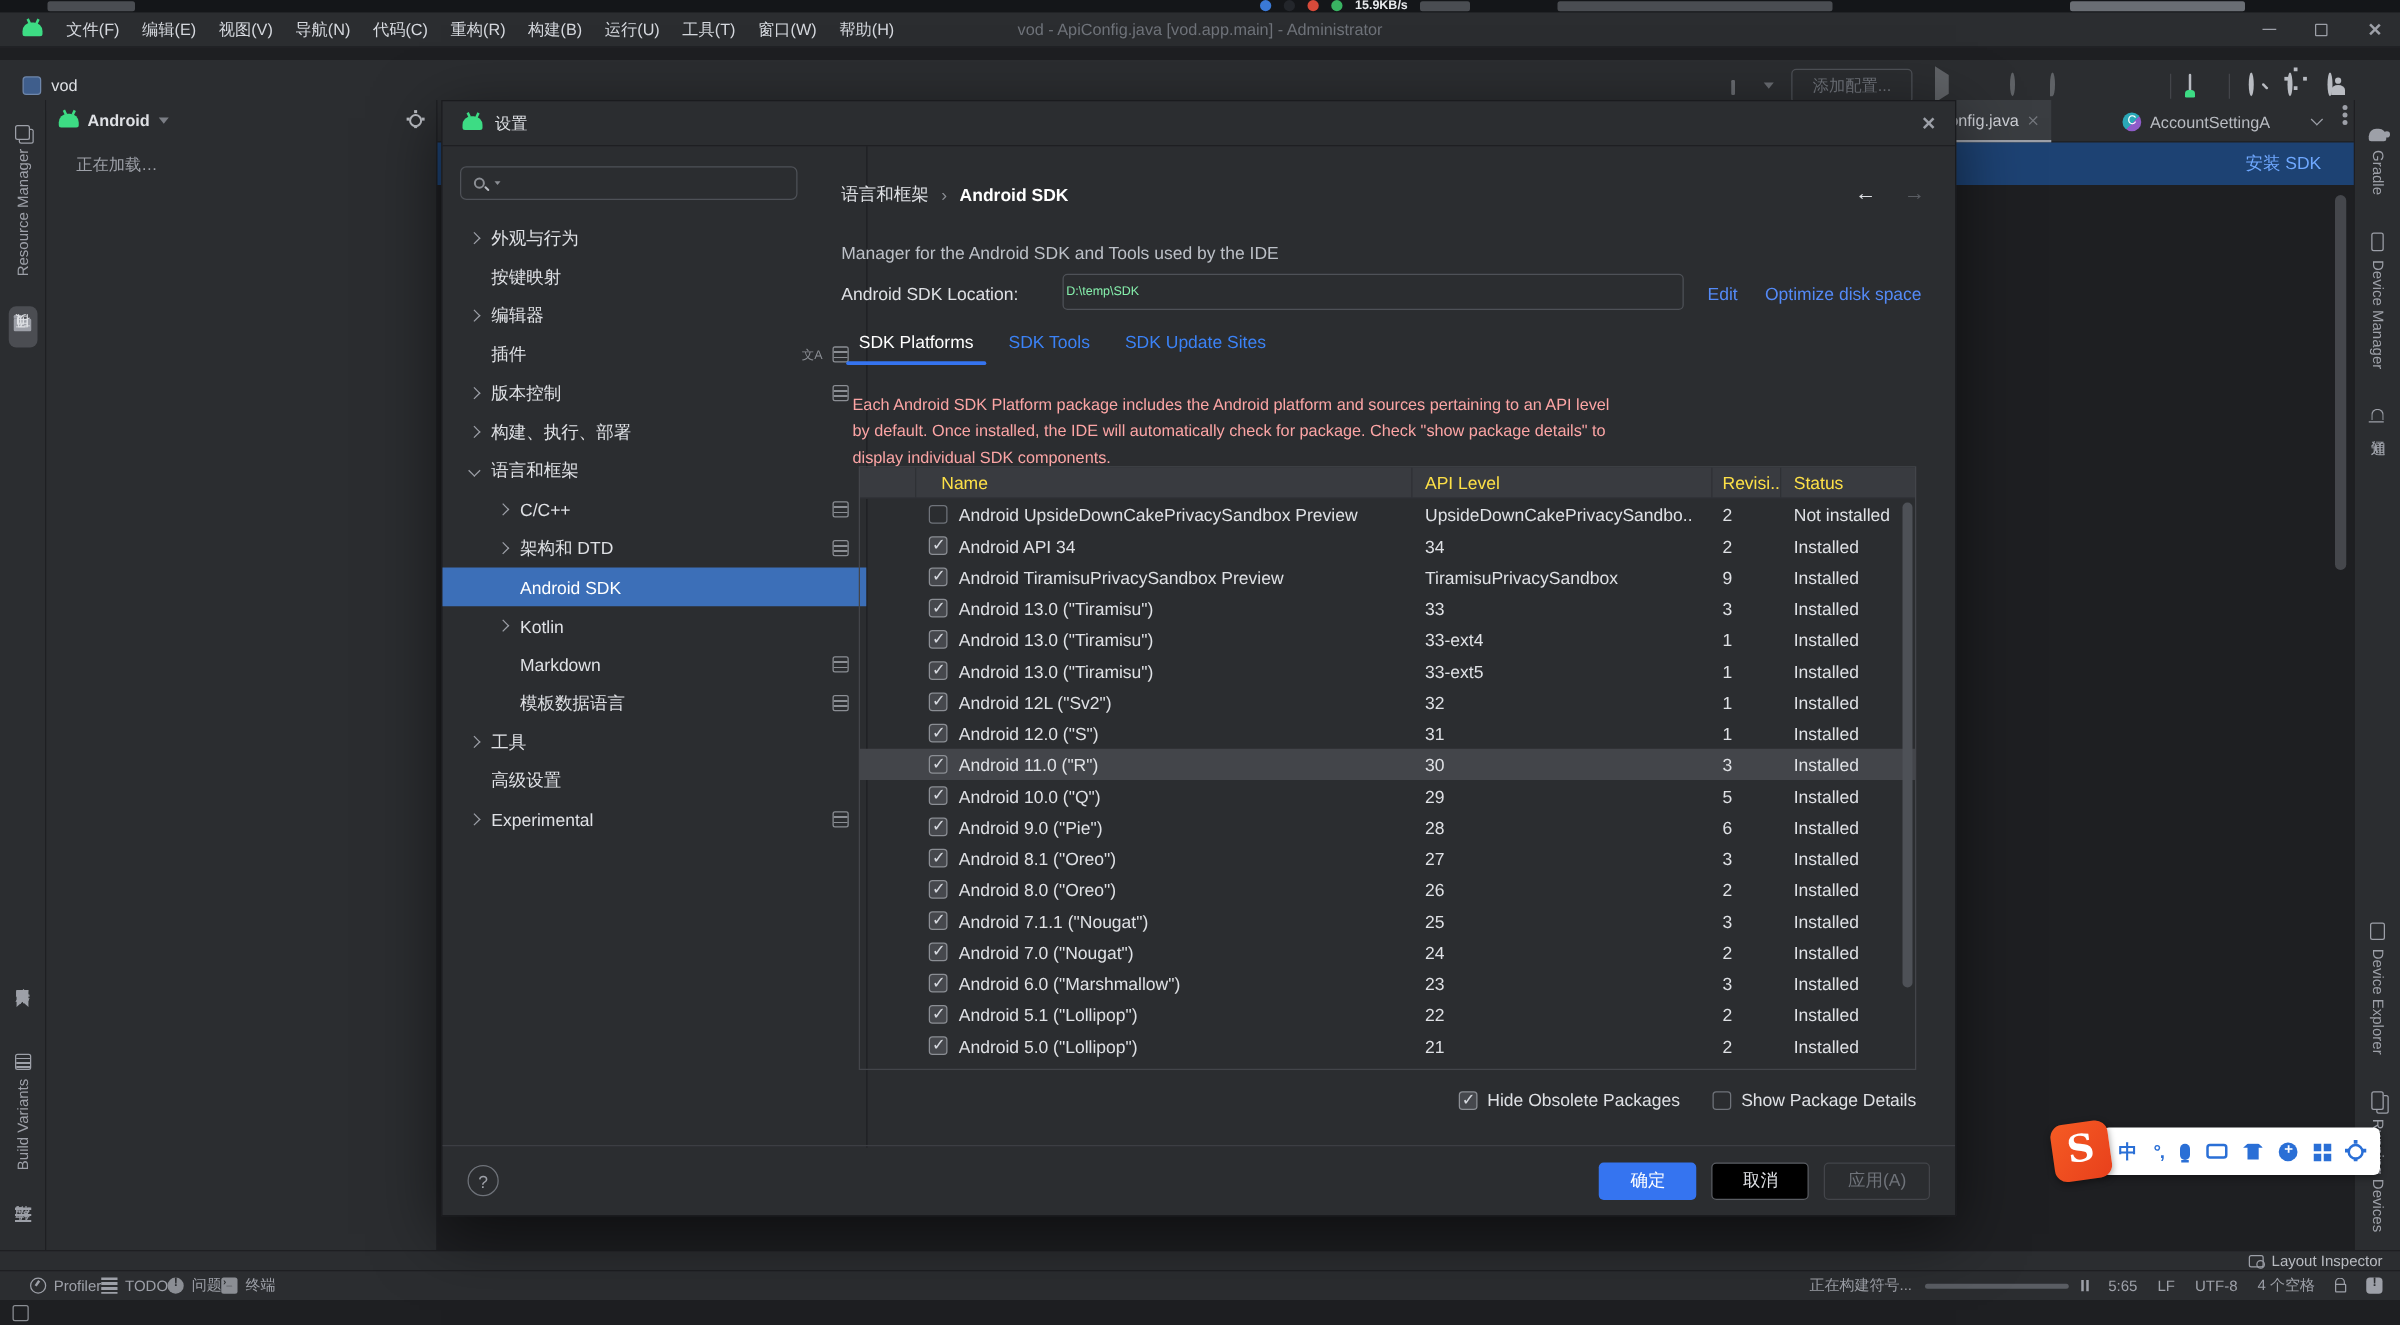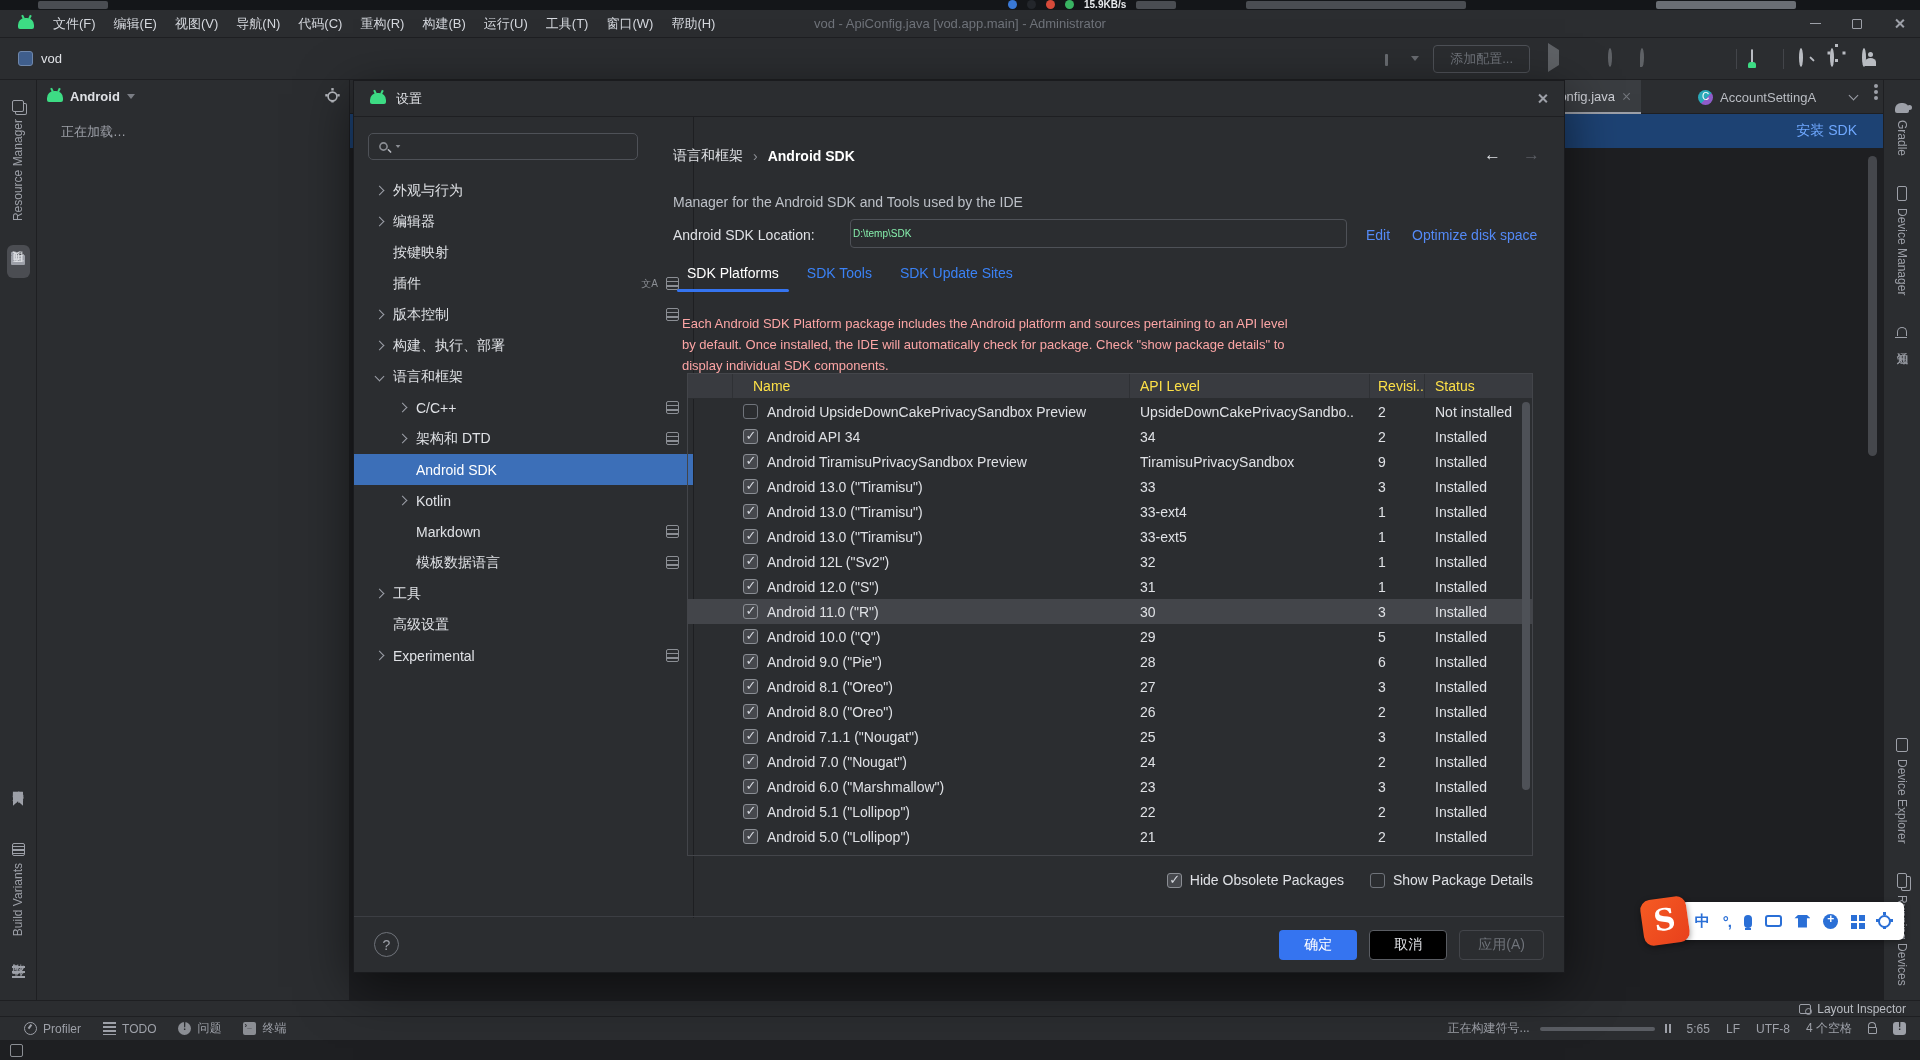--- a/index.html
+++ b/index.html
@@ -20,21 +20,21 @@
   .menu-item{padding:4px 9px;color:#d5d8de;cursor:default}
   #win-title{position:absolute;left:0;right:0;text-align:center;color:#6f737a;pointer-events:none}
   #winbtns{margin-left:auto;display:flex;align-items:center;height:100%}
   .winbtn{width:42px;height:100%;display:flex;align-items:center;justify-content:center;color:#9da0a8}
   .ic-min{width:11px;height:1.6px;background:#9da0a8}
   .ic-max{width:10px;height:10px;border:1.6px solid #9da0a8;border-radius:1px}
   .ic-x{position:relative;width:11px;height:11px}
   .ic-x::before,.ic-x::after{content:"";position:absolute;left:5px;top:0;width:1.6px;height:11px;background:#9da0a8}
   .ic-x::before{transform:rotate(45deg)}.ic-x::after{transform:rotate(-45deg)}
   
-  #toolbar{left:0;top:38px;width:1920px;height:42px;background:#2b2d30;border-bottom:1px solid #1e1f22;display:flex;align-items:center}
+  #toolbar{left:0;top:48px;width:1920px;height:42px;background:#2b2d30;border-bottom:1px solid #1e1f22;display:flex;align-items:center}
   #proj-chip{display:flex;align-items:center;gap:8px;margin-left:18px;color:#dfe1e5}
   .proj-ic{width:15px;height:15px;border-radius:3px;background:#3f5e8c;border:1px solid #6f87ab}
   #tb-right{margin-left:auto;display:flex;align-items:center;gap:14px;margin-right:40px}
   .tb-ic{width:18px;height:18px;position:relative;opacity:.55}
   .tb-ic.bright{opacity:1}
   .hammer{background:#9da0a8;width:14px;height:6px;border-radius:2px;transform:rotate(-35deg);margin-top:5px}
   .hammer::after{content:"";position:absolute;left:6px;top:4px;width:3px;height:12px;background:#9da0a8;border-radius:1px}
   .caret-d{width:0;height:0;border-left:4px solid transparent;border-right:4px solid transparent;border-top:5px solid #9da0a8}
   #add-config{border:1px solid #4e5157;border-radius:4px;color:#6f737a;padding:4px 16px}
   .playtri{width:0;height:0;border-top:7px solid transparent;border-bottom:7px solid transparent;border-left:11px solid #8b8e94;margin:2px 0 0 4px}
@@ -96,21 +96,21 @@
   .chv.r{transform:rotate(-45deg)}.chv.d{transform:rotate(45deg)}
   .kebab{width:4px;height:4px;border-radius:50%;background:#9da0a8;box-shadow:0 6px #9da0a8,0 -6px #9da0a8}
   #banner{position:absolute;left:0;top:34px;width:100%;height:34px;background:#1d4273;display:flex;align-items:center;justify-content:flex-end;padding-right:26px}
   #banner a{color:#6fa8ff;text-decoration:none;font-size:14px}
   #ed-scroll{position:absolute;right:6px;top:76px;width:9px;height:300px;background:#45474c;border-radius:5px}
   
   #dockrow{left:0;top:1000px;width:1920px;height:16px;background:#2b2d30;border-top:1px solid #1e1f22;display:flex;align-items:center;justify-content:flex-end;gap:6px;padding-right:14px;color:#b9bcc2;font-size:12px}
   .li-ic{width:12px;height:10px;border:1.4px solid #9da0a8;border-radius:2px;position:relative}
   .li-ic::after{content:"";position:absolute;right:-2px;bottom:-2px;width:5px;height:5px;border:1.2px solid #9da0a8;border-radius:50%}
   #statusbar{left:0;top:1016px;width:1920px;height:24px;background:#2b2d30;border-top:1px solid #1e1f22;display:flex;align-items:center;color:#9da0a8;font-size:12px}
-  #sb-left{display:flex;gap:22px;margin-left:24px}
+  #sb-left{display:flex;margin-left:24px}
   .sb-tool{display:flex;align-items:center;gap:6px}
   .ic-profiler{width:11px;height:11px;border:1.6px solid #9da0a8;border-radius:50%;position:relative}
   .ic-profiler::after{content:"";position:absolute;left:4px;top:1px;width:1.5px;height:5px;background:#9da0a8;transform:rotate(35deg)}
   .ic-todo{width:12px;height:10px;background:repeating-linear-gradient(180deg,#9da0a8 0 1.8px,transparent 1.8px 4px)}
   .ic-problems{width:12px;height:12px;border-radius:50%;background:#8b8e94;position:relative}
   .ic-problems::before{content:"!";position:absolute;left:4.5px;top:-1px;color:#2b2d30;font-size:10px;font-weight:bold}
   .ic-terminal{width:12px;height:12px;background:#8b8e94;border-radius:2px;position:relative}
   .ic-terminal::before{content:"›_";position:absolute;left:1px;top:-1px;color:#2b2d30;font-size:8px;font-weight:bold}
   #sb-right{margin-left:auto;display:flex;align-items:center;gap:16px;margin-right:14px}
   #sb-progress{display:flex;align-items:center;gap:10px}
@@ -382,33 +382,33 @@
             <span class="chv r"></span>
           </span>
           <span>外观与行为</span>
           <span class="ticons">
             
             
           </span>
         </div>
         <div class="trow">
 
-          <span class="chvslot">
-            <span class="chv r"></span>
-          </span>
-          <span>编辑器</span>
-          <span class="ticons">
-            
-            
-          </span>
-        </div>
-        <div class="trow">
-
           <span class="chvslot"></span>
           <span>按键映射</span>
+          <span class="ticons">
+            
+            
+          </span>
+        </div>
+        <div class="trow">
+
+          <span class="chvslot">
+            <span class="chv r"></span>
+          </span>
+          <span>编辑器</span>
           <span class="ticons">
             
             
           </span>
         </div>
         <div class="trow">
 
           <span class="chvslot"></span>
           <span>插件</span>
           <span class="ticons">

